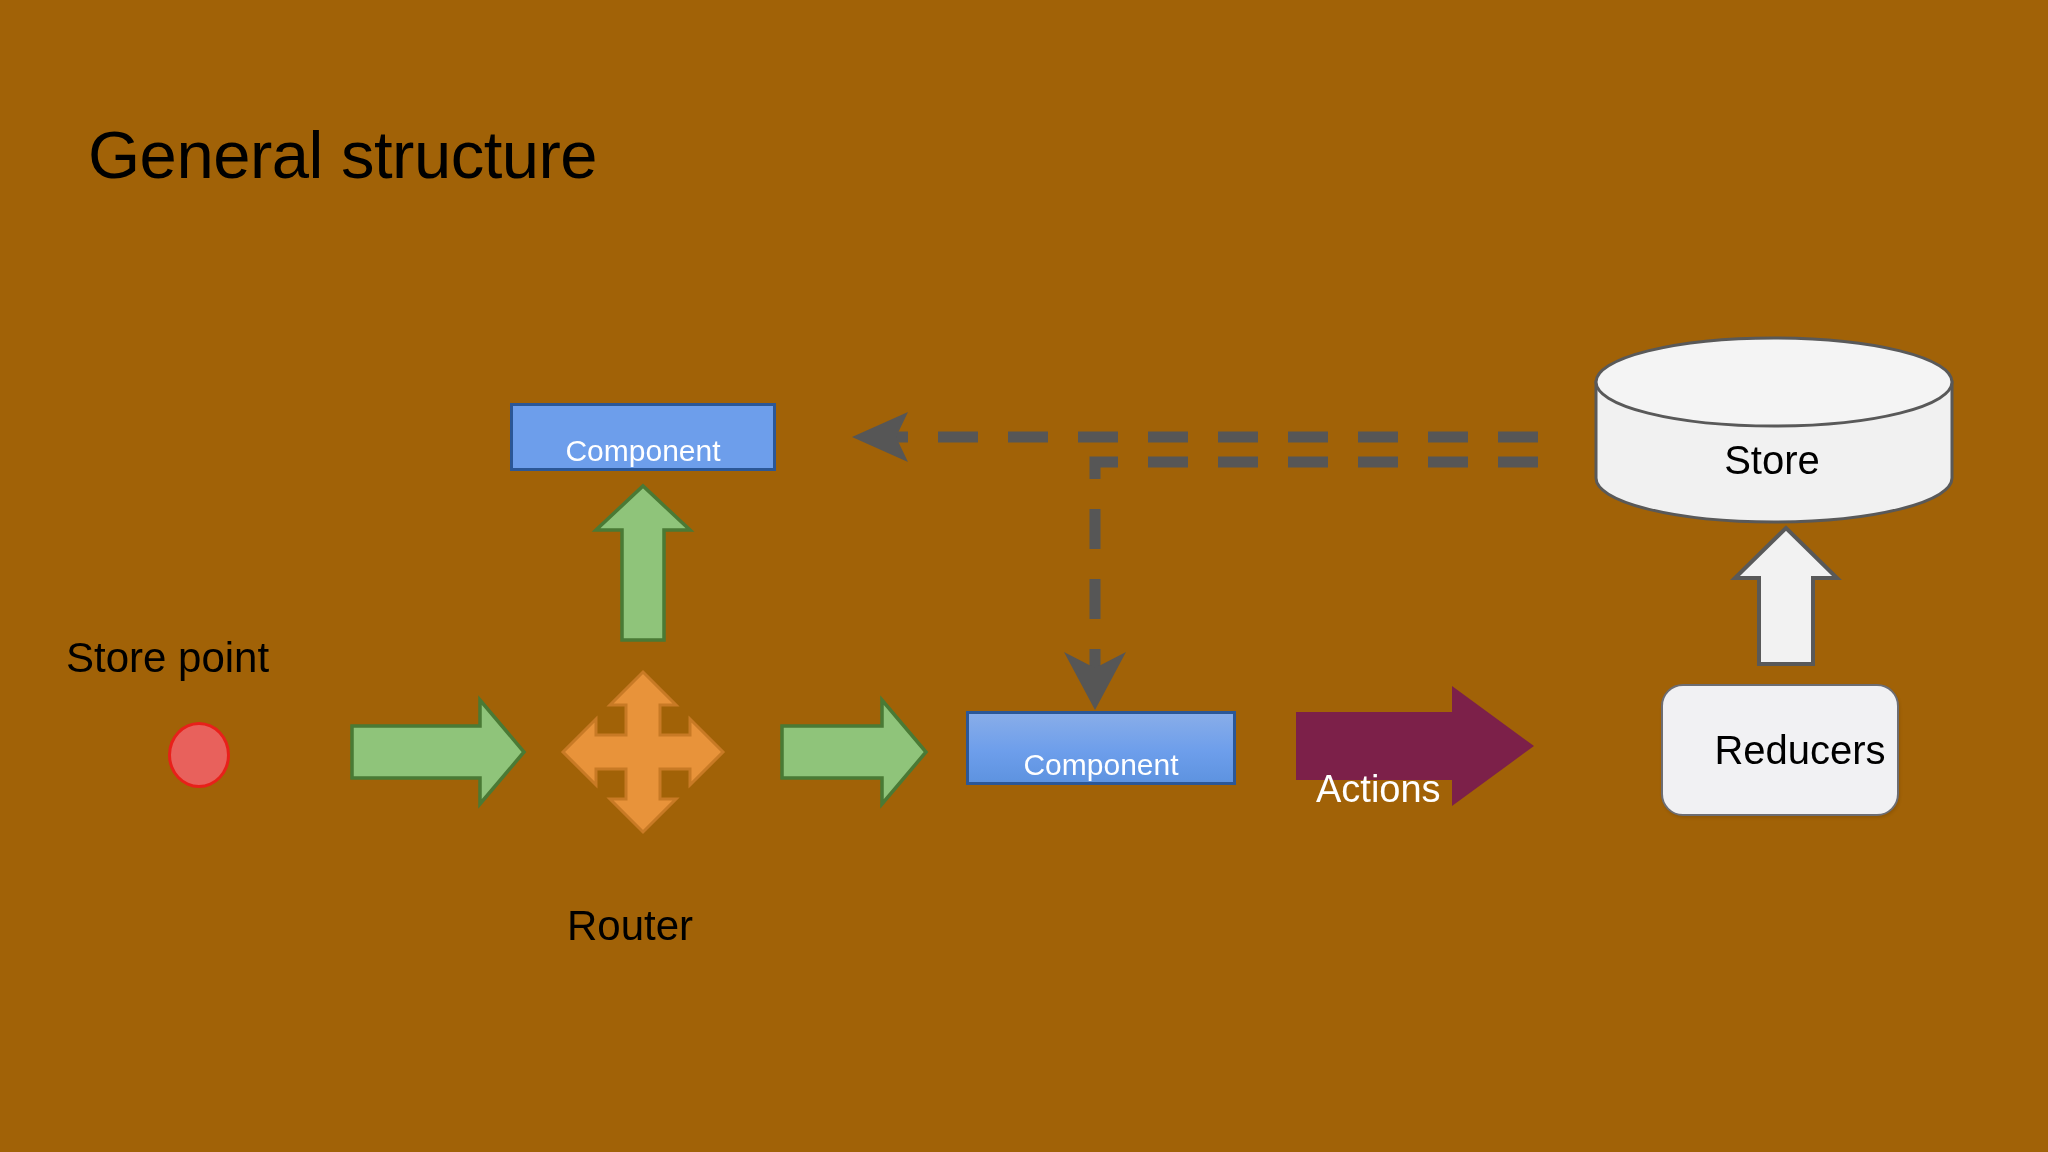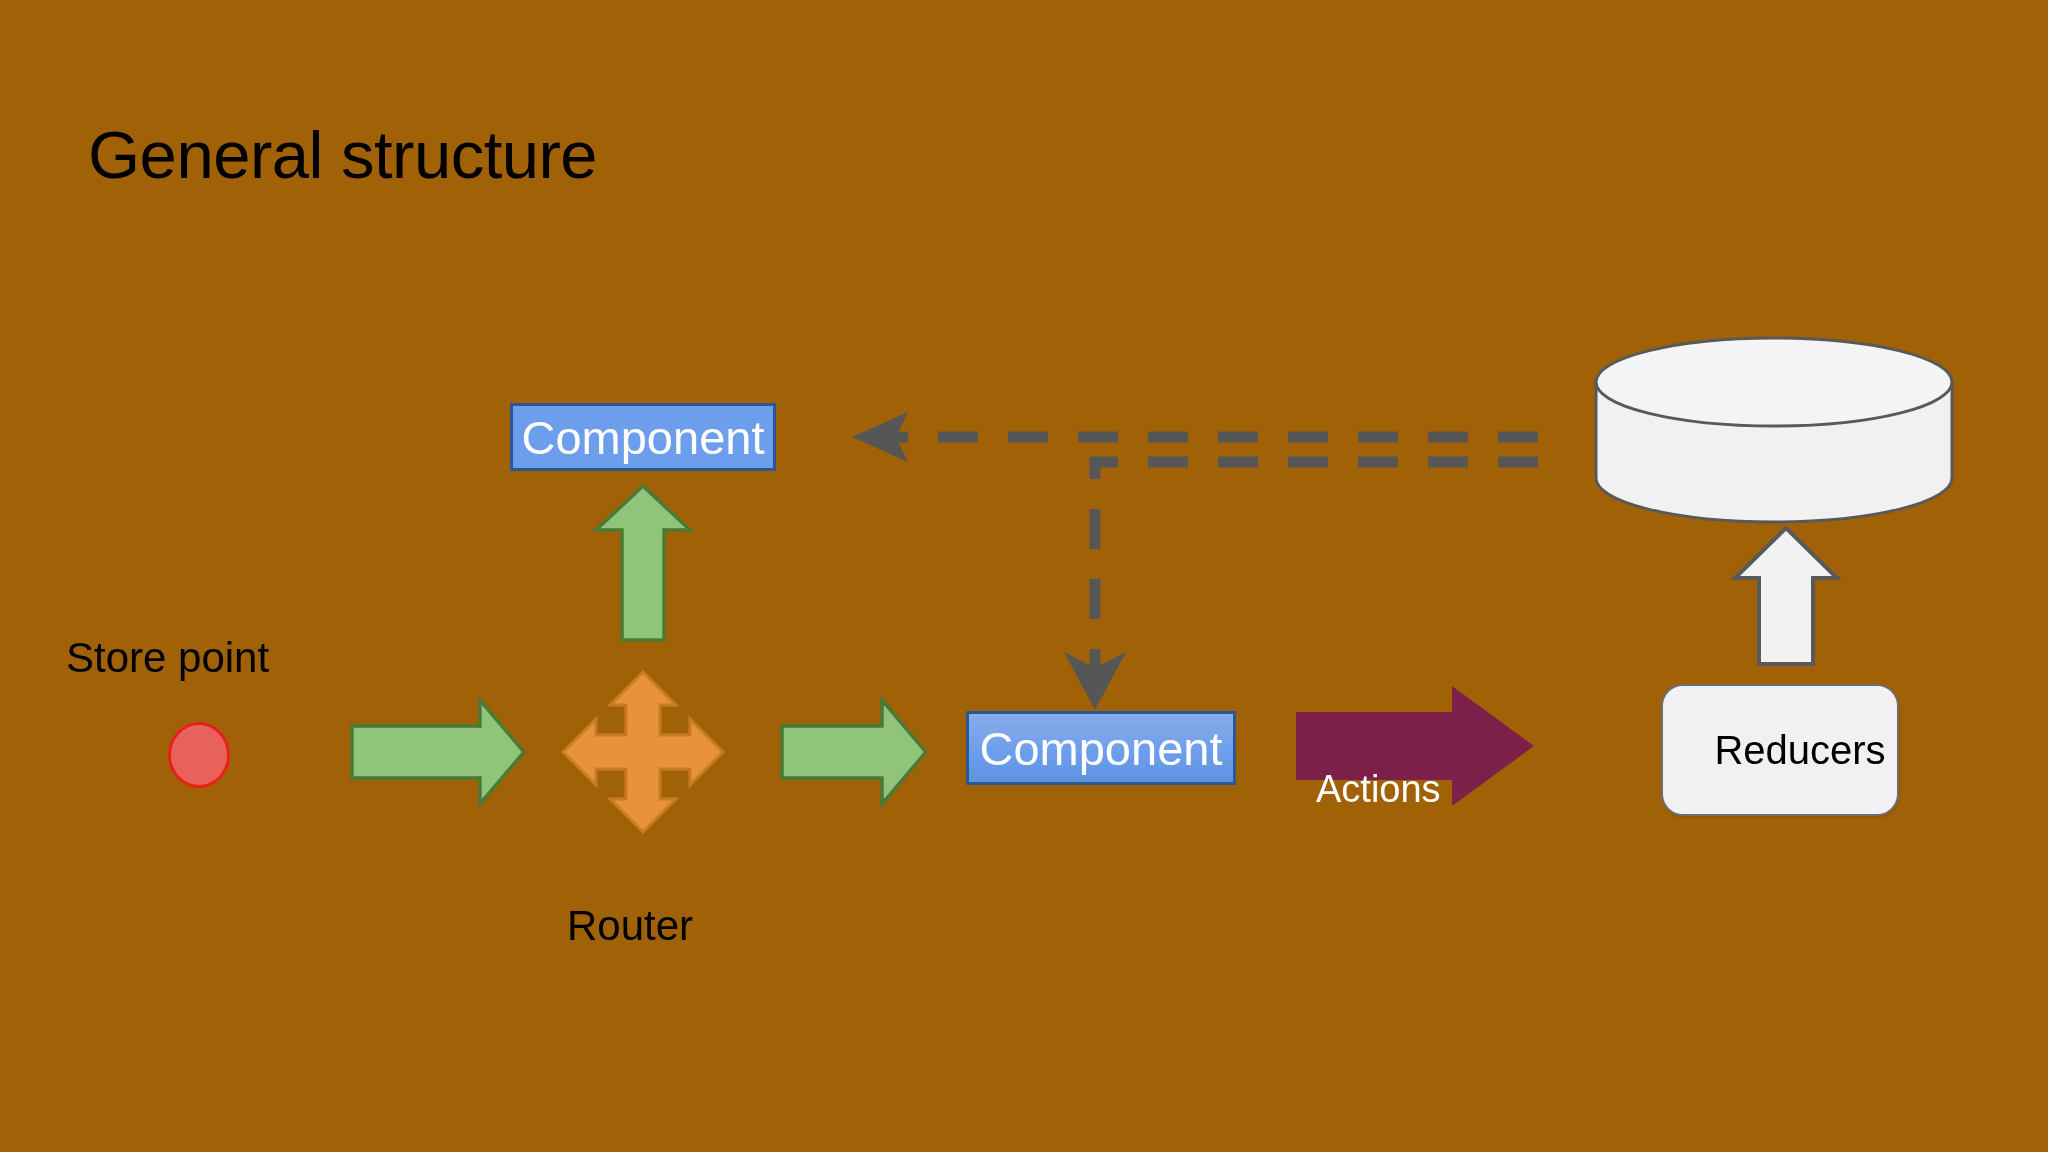--- a/index.html
+++ b/index.html
@@ -45,22 +45,23 @@
     position: absolute;
     box-sizing: border-box;
     display: flex;
     align-items: center;
     justify-content: center;
     white-space: nowrap;
   }
   
   .component-box {
     color: #ffffff;
-    font-size: 47px;
+    font-size: 30px;
     border: 3px solid #2b5797;
+    align-items: flex-end;
   }
   #component-top {
     left: 510px; top: 403px; width: 266px; height: 68px;
     background: #6d9eeb;
   }
   #component-bottom {
     left: 966px; top: 711px; width: 270px; height: 74px;
     background: linear-gradient(to bottom, #88ade9 0%, #6d9eeb 55%, #5e93e0 100%);
   }
   
@@ -168,18 +169,19 @@
   <div class="node-box component-box" id="component-top">
     <span>Component</span>
   </div>
 
   <div class="node-box component-box" id="component-bottom">
     <span>Component</span>
   </div>
 
   <div class="actions-text">Actions</div>
 
+  <div id="store-label">Store</div>
 
   <div class="node-box" id="reducers-box">
     <span>Reducers</span>
   </div>
 
 </div>
 
 </body></html>

